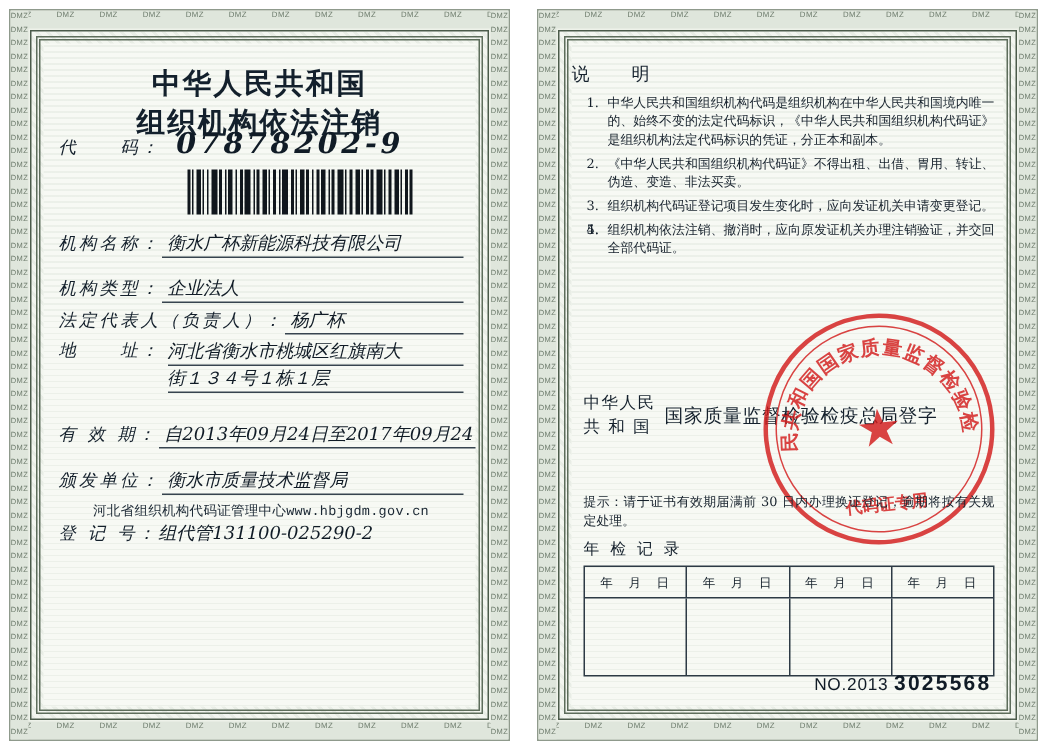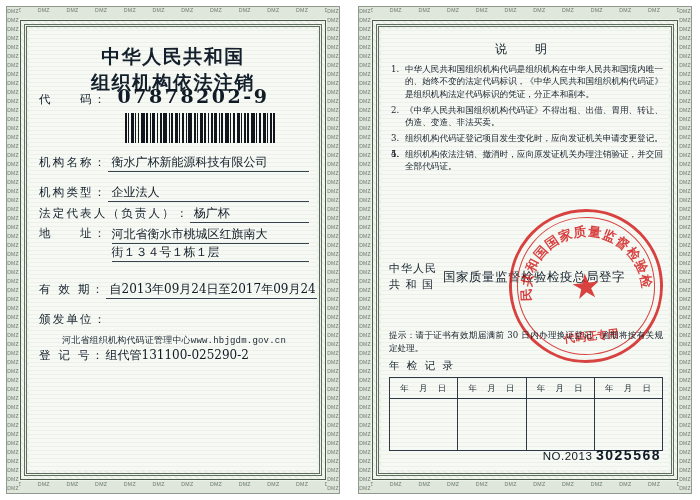--- a/index.html
+++ b/index.html
@@ -109,20 +109,21 @@
     color: #13202c;
     line-height: 26px;
   }
 
   .row {
     position: absolute;
     display: flex;
     align-items: baseline;
     left: 10px;
     right: 8px;
+    font-style: italic;
   }
   .lbl {
     font-family: "DejaVu Serif", serif;
     font-size: 11.5px;
     color: #14202c;
     letter-spacing: 2.2px;
     white-space: nowrap;
   }
   .val {
     font-family: "DejaVu Serif", serif;
@@ -192,21 +193,21 @@
     font-family: Liberation Mono, monospace;
     font-size: 9px;
     color: #1a2733;
     letter-spacing: .2px;
   }
 
   
   .instr-title {
     position: absolute;
     top: 12px; left: 0; right: 0;
-    text-align: center;
+    text-align: left;
     font-family: "DejaVu Serif", serif;
     font-size: 12px;
     letter-spacing: 8px;
     color: #14202c;
   }
   .instr-list {
     position: absolute;
     top: 34px;
     left: 8px;
     right: 6px;
@@ -654,20 +655,21 @@
         </span>
       </div>
 
       <div class="row" id="valid-row">
         <span class="lbl">有 效 期：</span>
         <span class="val underline">自2013年09月24日至2017年09月24日</span>
       </div>
 
       <div class="row" id="issuer-row">
         <span class="lbl">颁发单位：</span>
+        <span class="val underline">衡水市质量技术监督局</span>
       </div>
 
       <div class="note-line">河北省组织机构代码证管理中心www.hbjgdm.gov.cn</div>
 
       <div class="row" id="reg-row">
         <span class="lbl">登 记 号：</span>
         <span class="val">组代管131100-025290-2</span>
       </div>
 
     </div>

